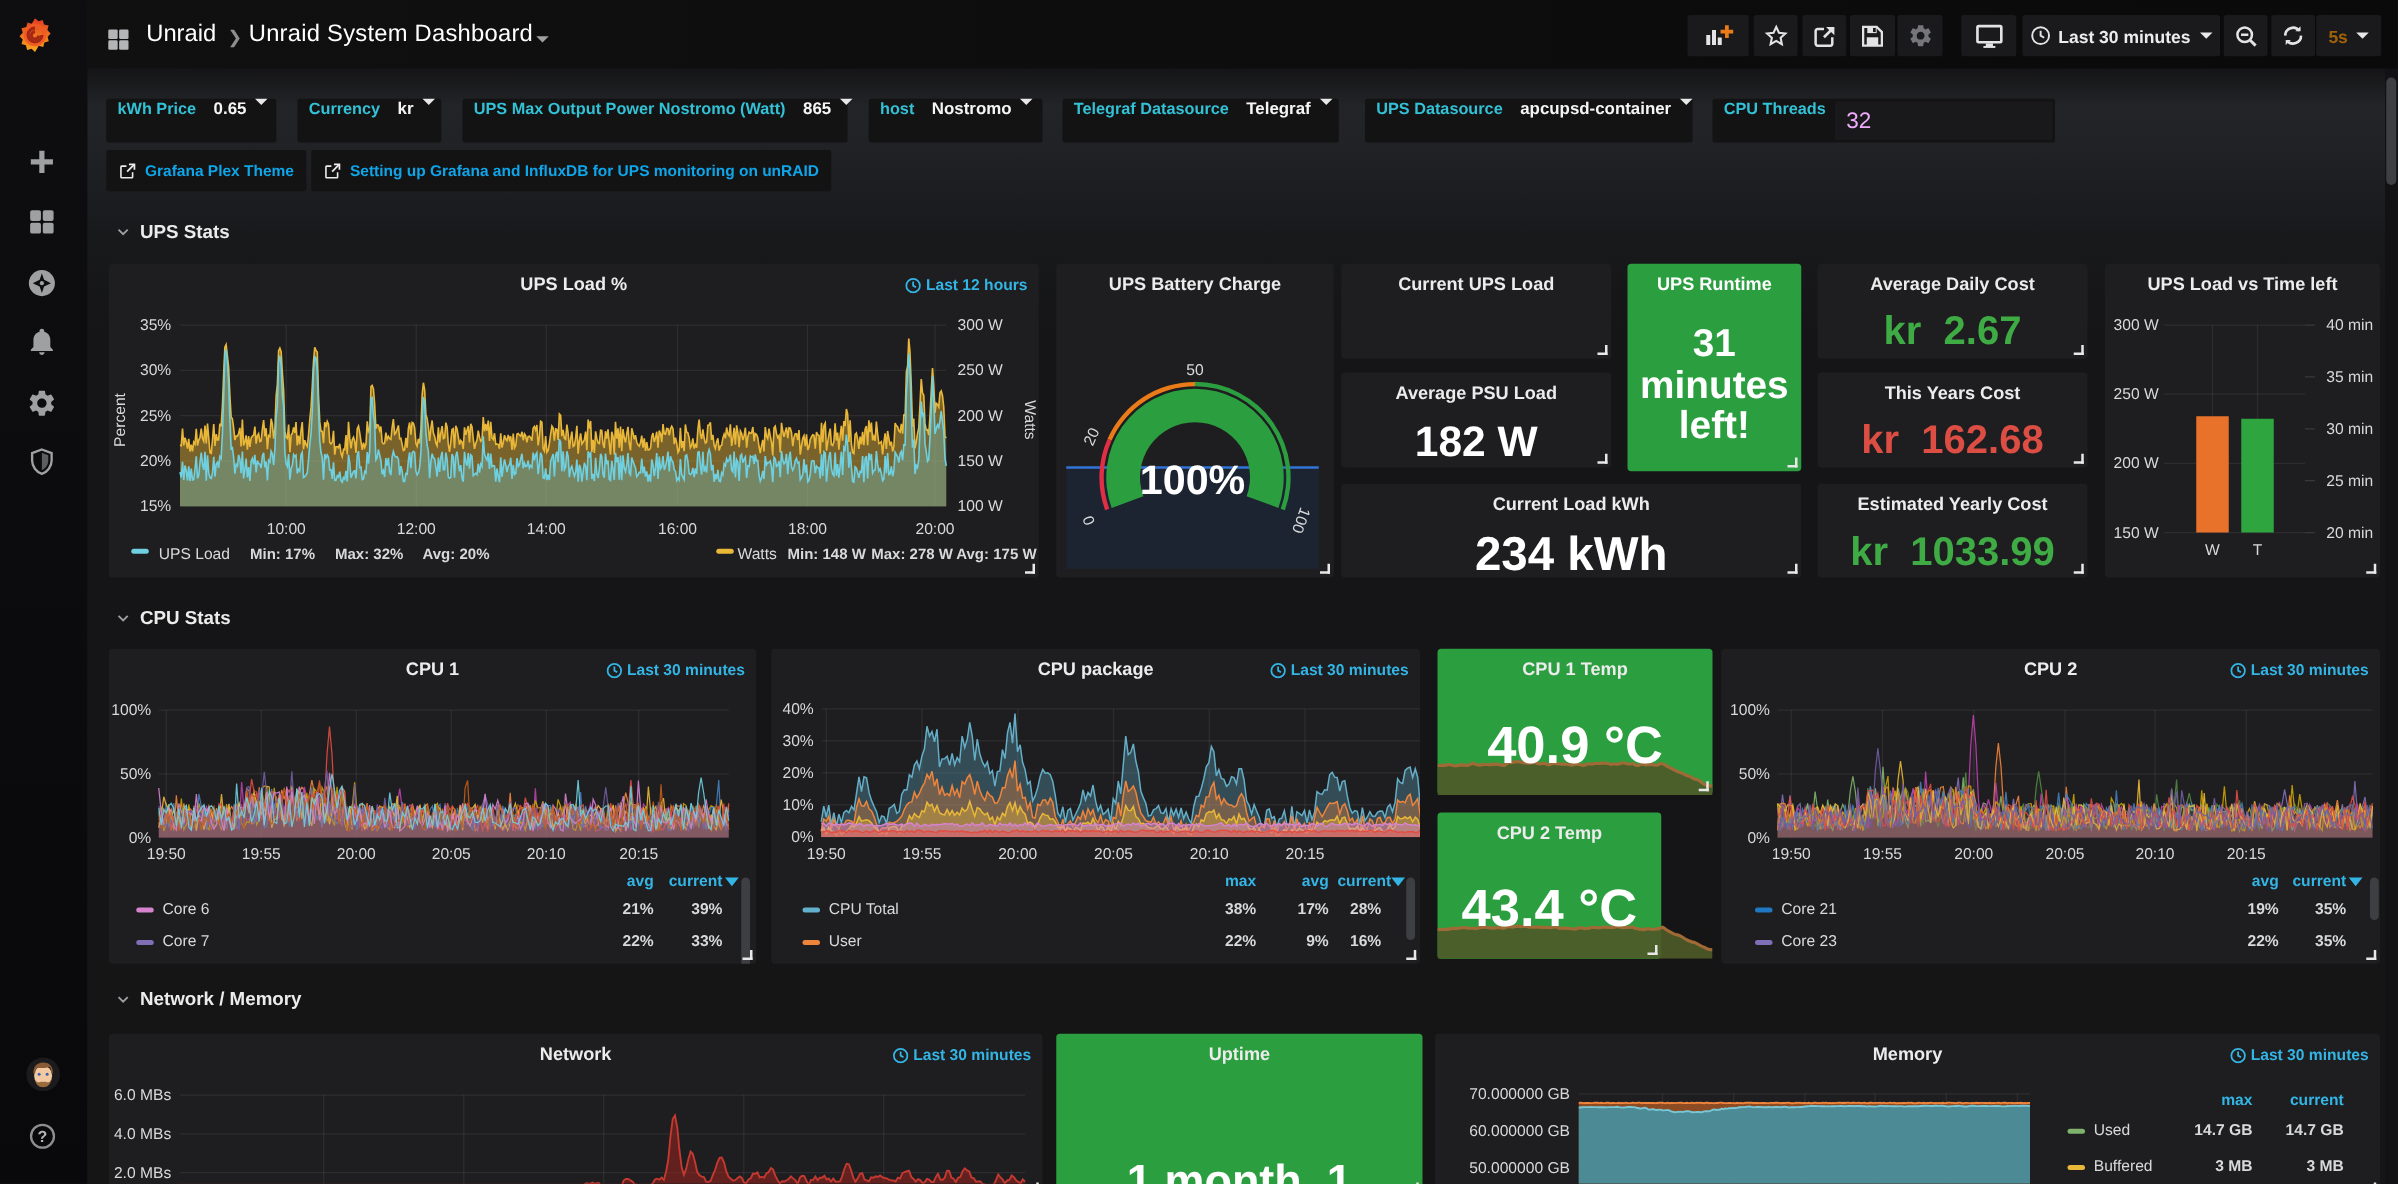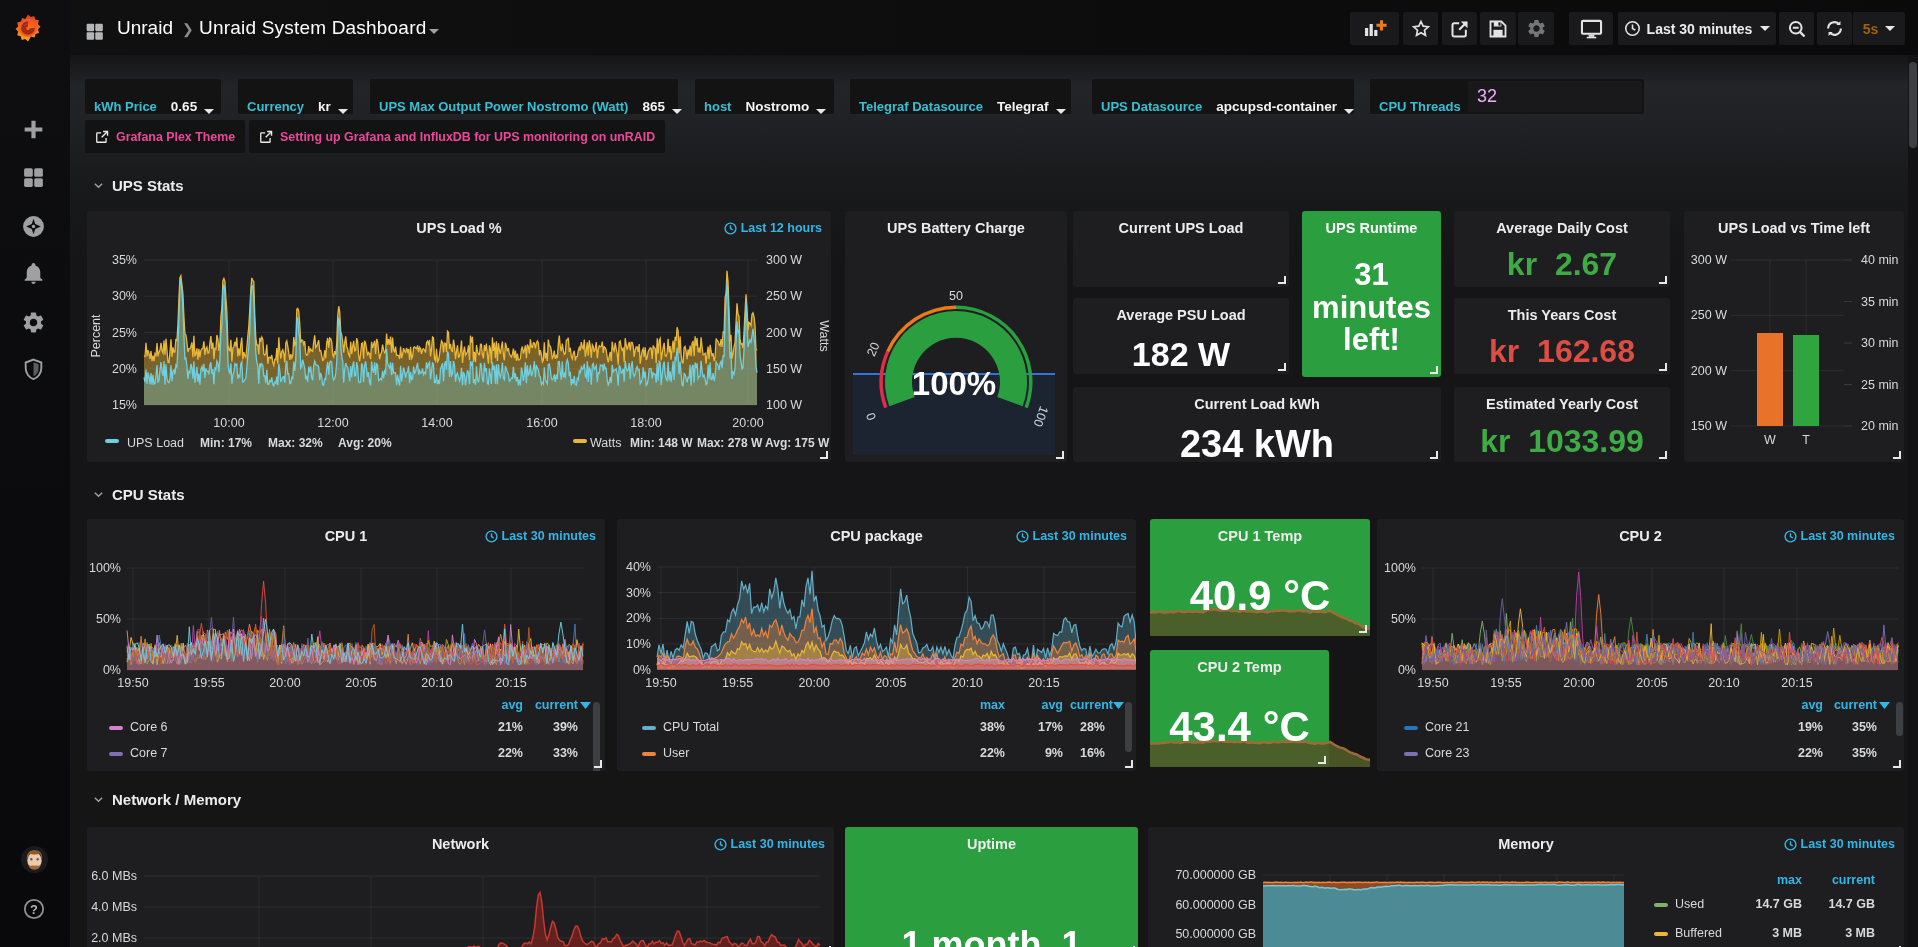--- a/index.html
+++ b/index.html
@@ -6,25 +6,25 @@
 .abs{position:absolute}
 #sidebar{position:absolute;left:0;top:0;width:70px;height:947px;background:linear-gradient(180deg,#0e0e10,#09090b)}
 #navbar{position:absolute;left:70px;top:0;width:1848px;height:55px;background:linear-gradient(90deg,#101011,#0a0a0b)}
 #dash{position:absolute;left:70px;top:55px;width:1838px;height:892px;background:linear-gradient(180deg,#151517 0px,#222427 30px,#202225 62px,#18191b 135px,#151517 210px,#151516 100%)}
 .panel{position:absolute;background:#1e1e20;border-radius:3px}
 .panel:after{content:"";position:absolute;right:3px;bottom:3px;width:6px;height:6px;border-right:2px solid #e8e8e8;border-bottom:2px solid #e8e8e8}
 .green{background:#2b9e3f}
 .ptitle{position:absolute;top:9px;left:0;right:0;text-align:center;font-size:14.5px;font-weight:700;color:#ececec}
 .tlink{position:absolute;top:10px;right:9px;font-size:12.5px;font-weight:700;color:#33b5e5;display:flex;align-items:center;gap:4px}
 .statv{position:absolute;left:0;right:0;text-align:center;font-weight:700;color:#fff}
-.vbox{position:absolute;height:35px;background:#131314;border-radius:2px;display:flex;align-items:flex-end;font-size:13px;white-space:nowrap}
+.vbox{position:absolute;height:35px;background:#131314;border-radius:2px;display:flex;align-items:flex-start;font-size:13px;white-space:nowrap}
 .vlab{color:#33c1d6;font-weight:700;padding-left:9px;white-space:nowrap}
 .vval{color:#f5f5f5;font-weight:700;margin-left:14px;white-space:nowrap;font-size:13.5px}
 .caret{display:inline-block;width:0;height:0;border-left:5px solid transparent;border-right:5px solid transparent;border-top:5px solid #e8e8e8;margin-left:7px}
-.lbtn{position:absolute;height:33px;background:#131314;border-radius:2px;display:flex;align-items:center;color:#ec4899;font-size:12.4px;font-weight:700;padding:0 10px;gap:7px}
+.lbtn{position:absolute;height:33px;background:#131314;border-radius:2px;display:flex;align-items:center;color:#0ea5e9;font-size:12.4px;font-weight:700;padding:0 10px;gap:7px}
 .rowhdr{position:absolute;color:#ececec;font-size:15px;font-weight:700;display:flex;align-items:center}
 .navbtn{position:absolute;top:12px;height:33px;background:#1a1a1c;border-radius:2px;display:flex;align-items:center;justify-content:center}
 svg{display:block}
 </style></head><body>
 <div id="sidebar">
     <svg class="abs" style="left:13px;top:13px" width="30" height="30" viewBox="0 0 30 30">
 <defs>
         <linearGradient id="glg" x1="0" y1="1" x2="0" y2="0">
           <stop offset="0" stop-color="#fba81c"></stop>
           <stop offset="1" stop-color="#e23a23"></stop>

